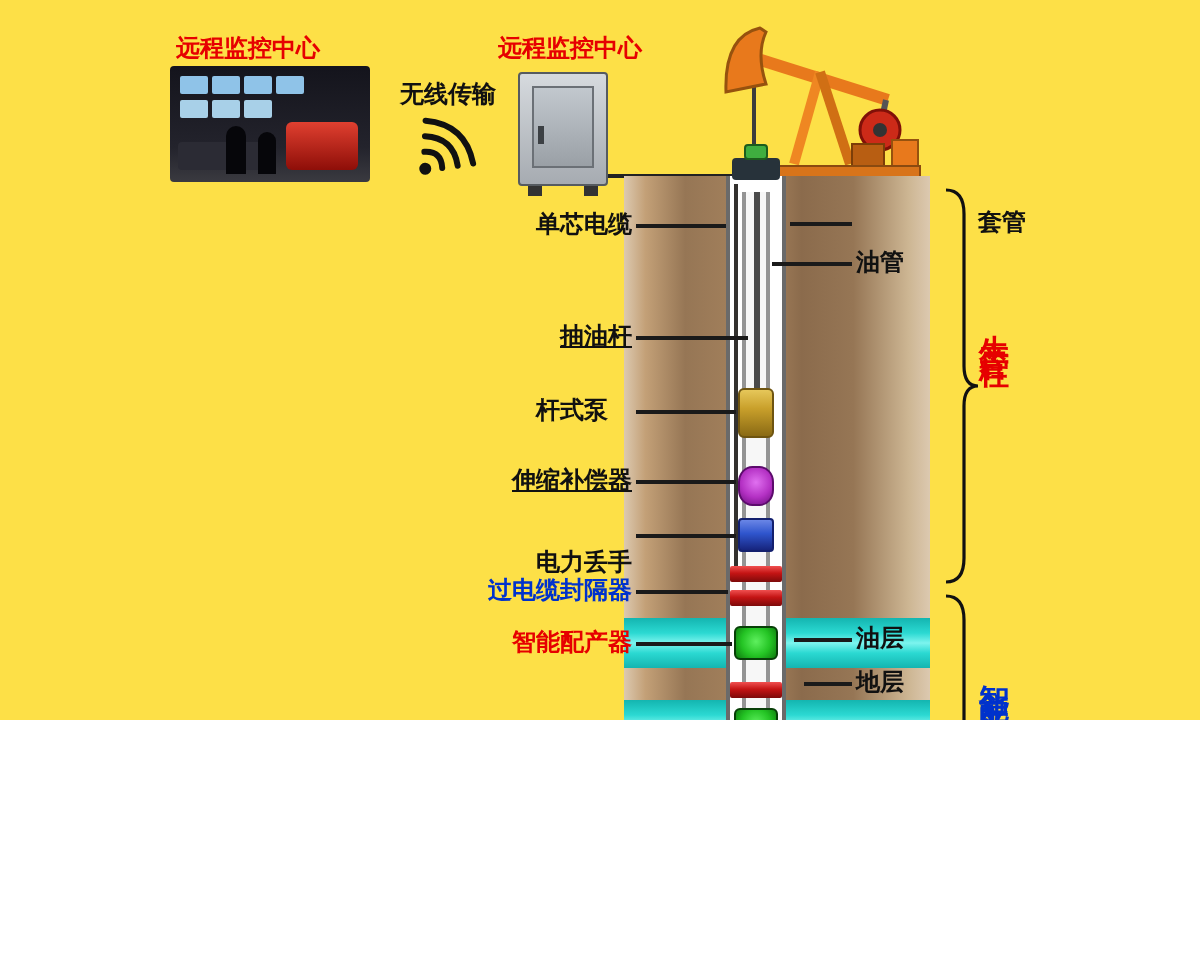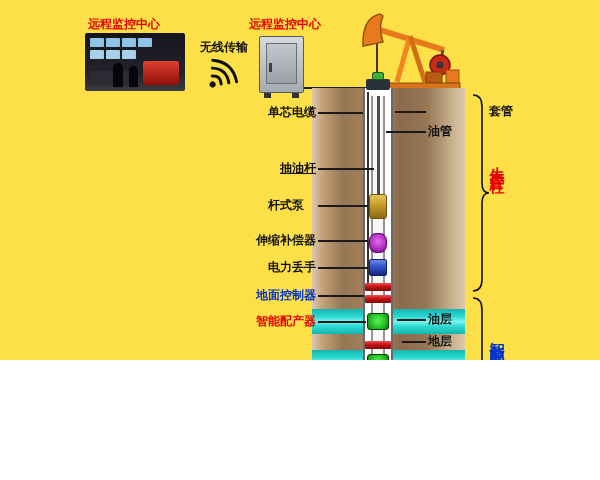--- a/index.html
+++ b/index.html
@@ -161,27 +161,27 @@
 
   <div class="lbl ra" style="right:284px; top:105px;">单芯电缆</div>
   <div class="cline" style="left:318px; top:112px; width:45px;"></div>
 
   <div class="lbl ra" style="right:284px; top:161px;text-decoration:underline;">抽油杆</div>
   <div class="cline" style="left:318px; top:168px; width:56px;"></div>
 
   <div class="lbl ra" style="right:296px; top:198px;">杆式泵</div>
   <div class="cline" style="left:318px; top:205px; width:50px;"></div>
 
-  <div class="lbl ra" style="right:284px; top:233px;">伸缩补偿器</div>
+  <div class="lbl ra" style="right:284px; top:233px;text-decoration:underline;">伸缩补偿器</div>
   <div class="cline" style="left:318px; top:240px; width:50px;"></div>
 
-  <div class="lbl ra" style="right:284px; top:260px;">电力丢手</div>
+  <div class="lbl ra" style="right:284px; top:274px;">电力丢手</div>
   <div class="cline" style="left:318px; top:267px; width:50px;"></div>
 
-  <div class="lbl ra blue" style="right:284px; top:288px;">地面控制器</div>
+  <div class="lbl ra blue" style="right:284px; top:288px;">过电缆封隔器</div>
   <div class="cline" style="left:318px; top:295px; width:46px;"></div>
 
   <div class="lbl ra red" style="right:284px; top:314px;">智能配产器</div>
   <div class="cline" style="left:318px; top:321px; width:48px;"></div>
 
   <div class="cline" style="left:395px; top:111px; width:31px;"></div>
   <div class="lbl" style="left:444px; top:104px;margin-left:45px;">套管</div>
 
   <div class="cline" style="left:386px; top:131px; width:40px;"></div>
   <div class="lbl" style="left:428px; top:124px;">油管</div>

